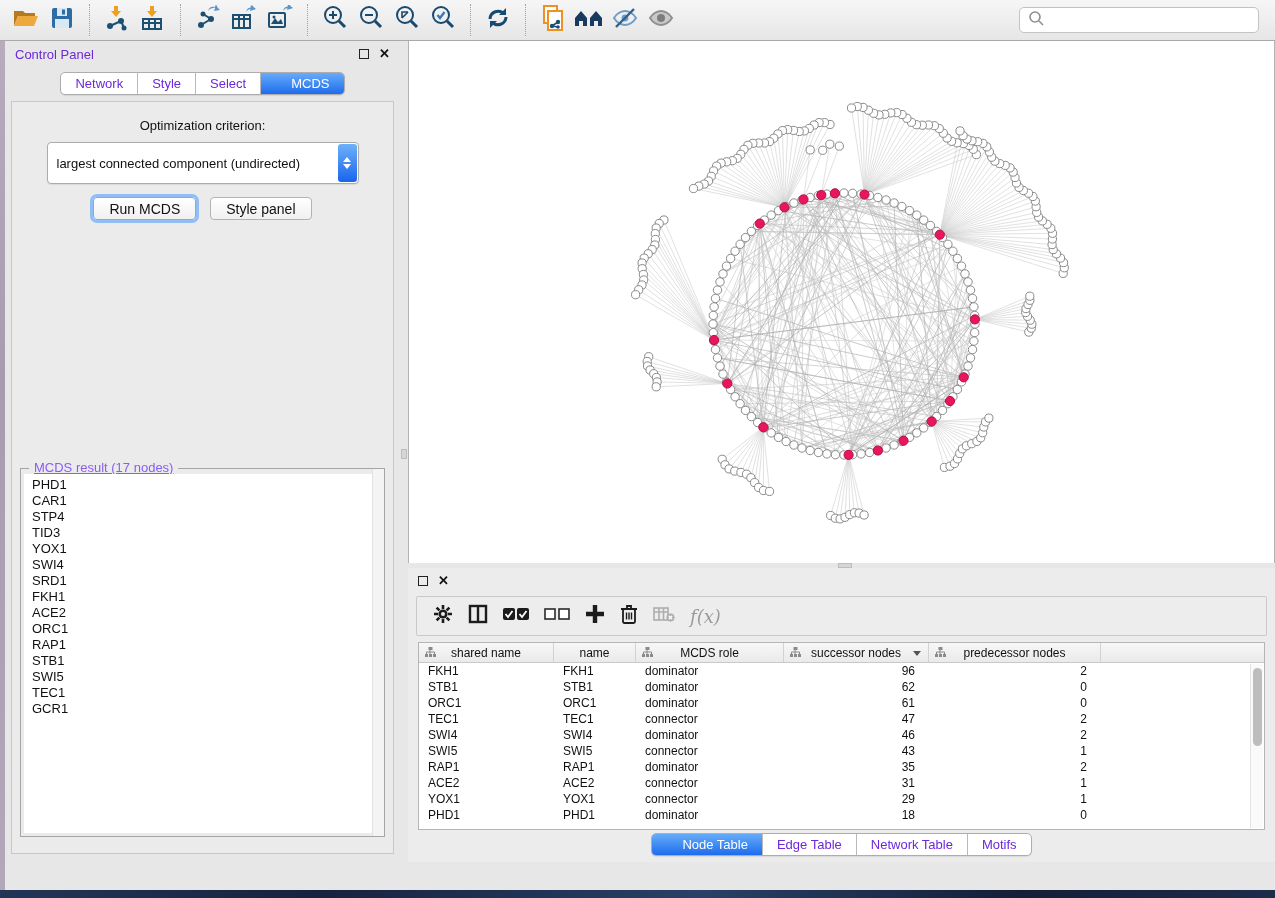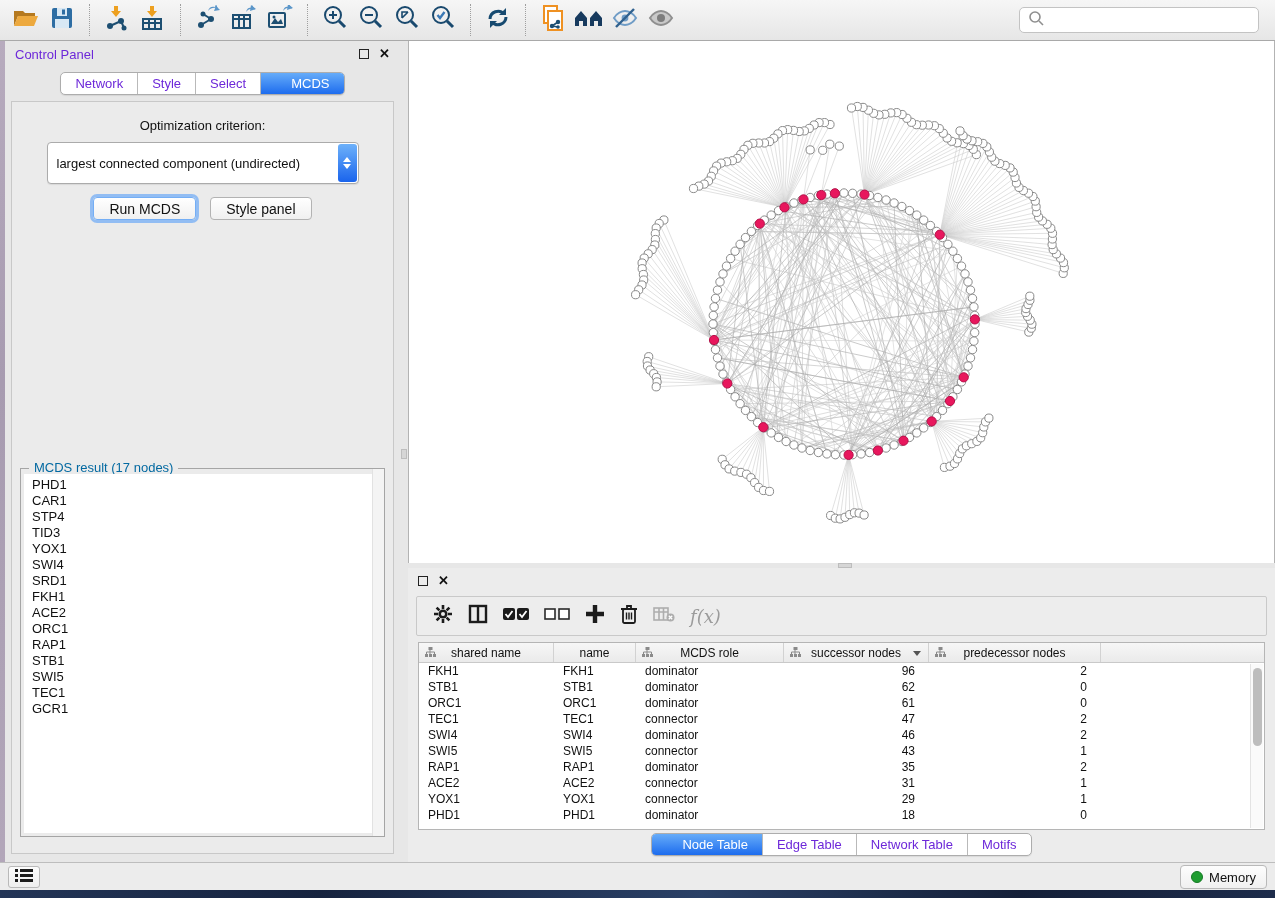--- a/index.html
+++ b/index.html
@@ -48,21 +48,21 @@
     background:linear-gradient(#6db1fa,#1a64ec); display:flex; flex-direction:column;
     align-items:center; justify-content:center; gap:2px; }
   .tri-up { width:0; height:0; border-left:4px solid transparent; border-right:4px solid transparent; border-bottom:5px solid #fff; }
   .tri-down { width:0; height:0; border-left:4px solid transparent; border-right:4px solid transparent; border-top:5px solid #fff; }
   .btn-row { display:flex; justify-content:center; gap:14px; margin-top:13px; }
   .mac-btn { height:23px; background:linear-gradient(#ffffff,#f0f0f0); border:1px solid #b3b3b3;
     border-radius:4px; font-size:14px; color:#111; padding:0 15px; font-family:"Liberation Sans",sans-serif; }
   .mac-btn.focused { box-shadow:0 0 0 3px rgba(72,151,250,.55); border-color:#74aef5; }
 
   .result-group { position:absolute; left:8px; right:8px; top:366px; bottom:16px; border:1px solid #a5a5a5; }
-  .result-legend { position:absolute; top:-9px; left:8px; background:#ebebeb; padding:0 5px; font-size:13px; color:#0369a1; }
+  .result-legend { position:absolute; top:-9px; left:8px; background:#ebebeb; padding:0 5px; font-size:13px; color:#8b5cf6;text-decoration:underline; }
   .result-list { position:absolute; left:3px; right:3px; top:5px; bottom:3px; background:#fff; overflow:hidden; }
   .result-scroll { position:absolute; right:0; top:0; bottom:0; width:12px; background:#f4f4f4; border-left:1px solid #e2e2e2; }
   .mcds-item { font-size:13px; color:#111; line-height:16px; padding-left:8px; }
   .mcds-item:first-child { padding-top:3px; }
 
   
   .v-splitter { position:absolute; left:400px; top:41px; width:8px; height:821px; background:#e7e7e7; }
   .v-splitter .nub { position:absolute; left:1px; top:408px; width:6px; height:10px;
     background:#d6d6d6; border:1px solid #bdbdbd; }
   .h-splitter { position:absolute; left:408px; top:563px; width:867px; height:5px; background:#e7e7e7; }
@@ -1261,33 +1261,15 @@
     <div class="tp-tabs">
       <div class="seg">
         <div class="seg-item sel">Node Table</div>
         <div class="seg-item">Edge Table</div>
         <div class="seg-item">Network Table</div>
         <div class="seg-item">Motifs</div>
       </div>
     </div>
   </div>
 
-  <div class="status-bar">
-    <div class="sb-left-btn">
-      <span><svg width="18" height="14" viewBox="0 0 18 14">
-            <g fill="#1c1c1c">
-              <rect x="0" y="1" width="3" height="3"></rect>
-              <rect x="5" y="1" width="13" height="3"></rect>
-              <rect x="0" y="6" width="3" height="3"></rect>
-              <rect x="5" y="6" width="13" height="3"></rect>
-              <rect x="0" y="11" width="3" height="3"></rect>
-              <rect x="5" y="11" width="13" height="3"></rect>
-            </g>
-          </svg></span>
-    </div>
-    <div class="memory-btn">
-      <span class="mem-dot"></span>
-      <span>Memory</span>
-    </div>
-  </div>
 
   <div class="wallpaper"></div>
 </div>
 
 </body></html>

